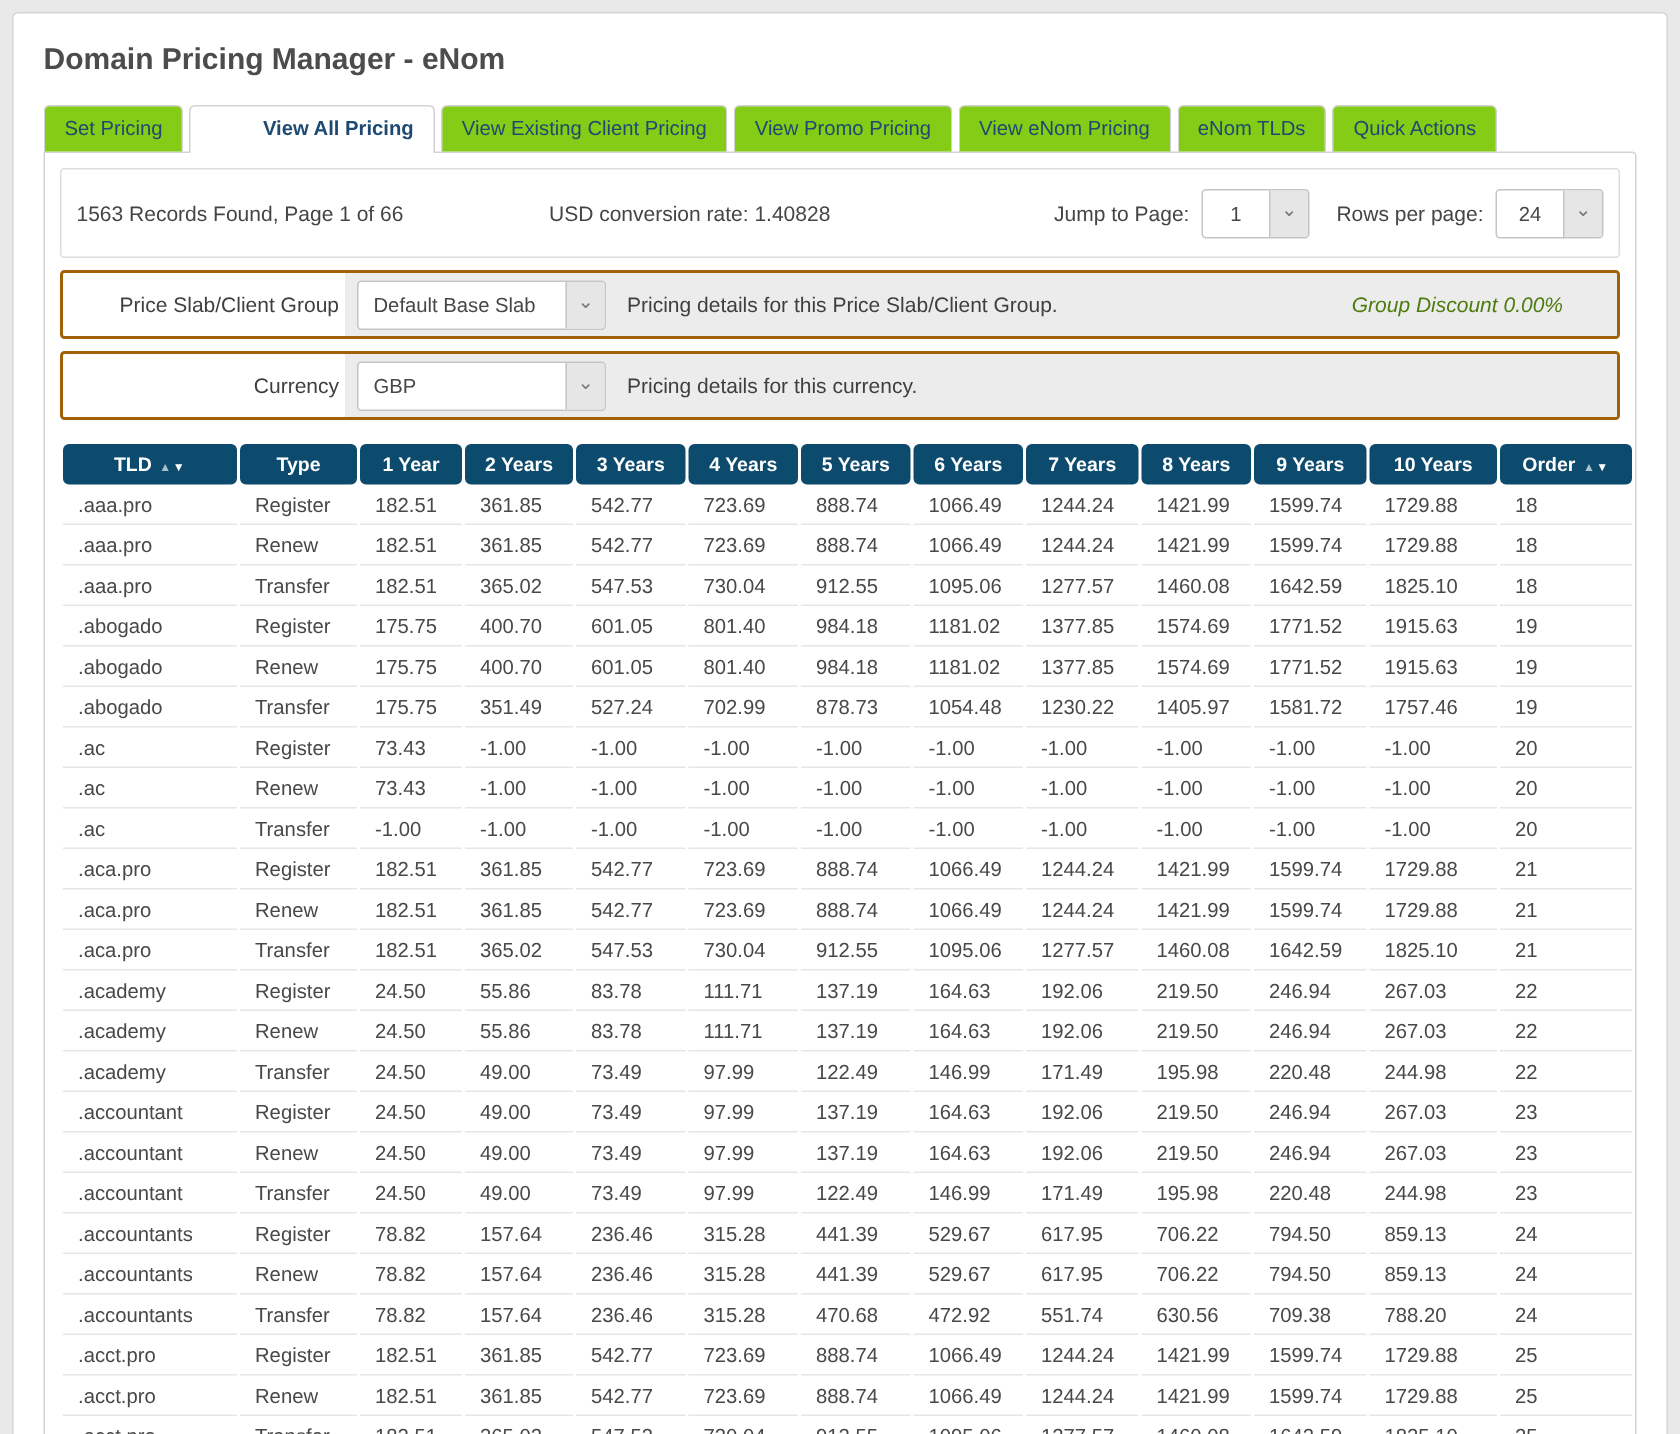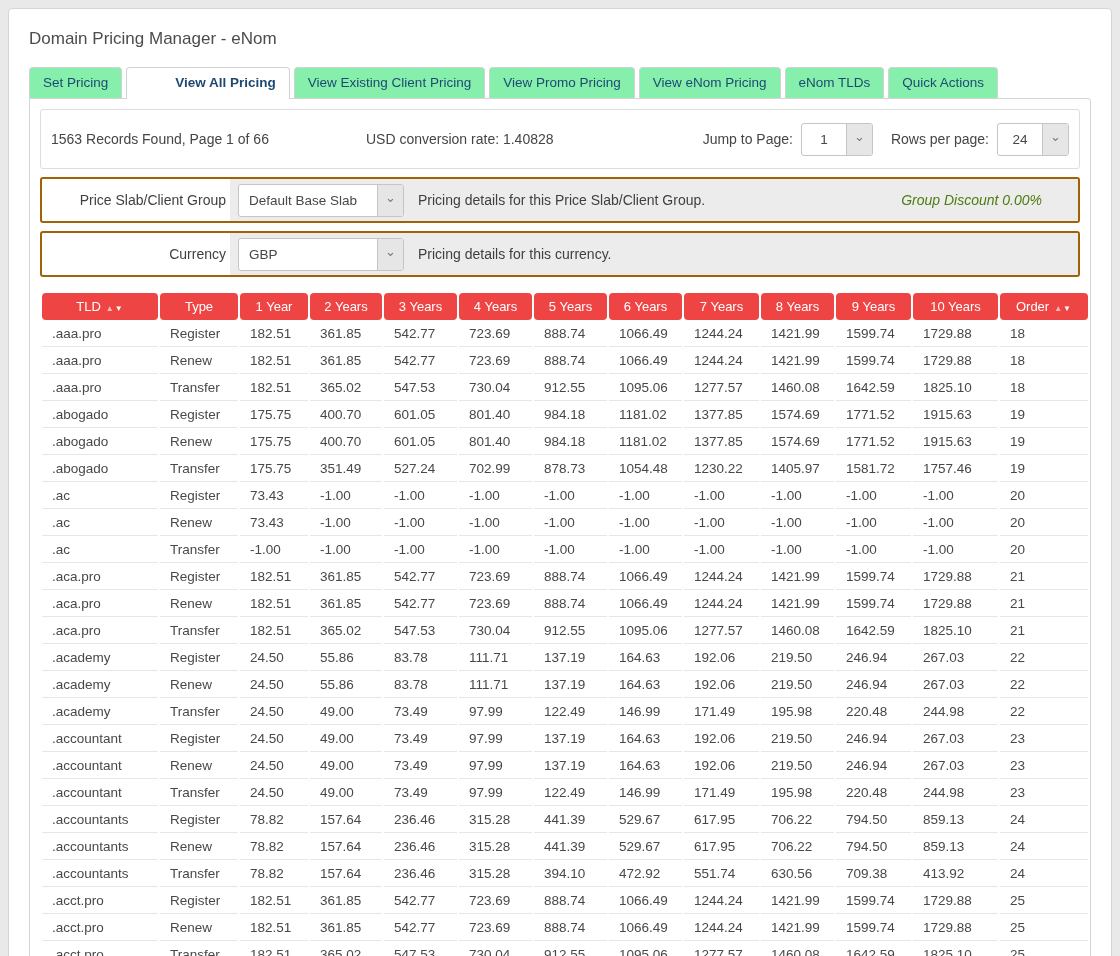--- a/index.html
+++ b/index.html
@@ -11,30 +11,30 @@
   }
   .card {
     margin: 8px;
     height: 1060px;
     background: #ffffff;
     border: 1px solid #d5d5d5;
     border-radius: 4px;
     padding: 14px 20px 20px 20px;
   }
   .page-title {
-    font-size: 17px;
-    font-weight: 400;
+    font-size: 20px;
+    font-weight: 700;
     color: #4c4c4c;
     margin: 6px 0 18px 0;
   }
   
   .tab-bar { display: flex; gap: 4px; position: relative; z-index: 2; }
   .tab {
     padding: 7px 13px 8px 13px;
-    background: #86efac;
+    background: #84cc16;
     border: 1px solid #d2d2d2;
     border-bottom: none;
     border-radius: 4px 4px 0 0;
     font-size: 13.5px;
     color: #1e4a72;
     cursor: pointer;
     white-space: nowrap;
   }
   .tab.active {
     background: #ffffff;
@@ -135,24 +135,24 @@
   
   .table-wrap { margin-top: 16px; }
   table.pricing {
     width: 100%;
     table-layout: fixed;
     border-collapse: separate;
     border-spacing: 2px 0;
     font-size: 13.5px;
   }
   table.pricing th {
-    background: #ef4444;
+    background: #0c4a6e;
     color: #ffffff;
     font-size: 13px;
-    font-weight: normal;
+    font-weight: bold;
     height: 27px;
     border-radius: 4px;
     text-align: center;
     padding: 0 4px;
     cursor: pointer;
     white-space: nowrap;
   }
   table.pricing th .sort { margin-left: 5px; font-size: 8px; letter-spacing: 1px; }
   table.pricing th .arrow.up { color: rgba(255,255,255,.65); }
   table.pricing th .arrow.dn { color: #ffffff; }
@@ -560,26 +560,26 @@
               <td>859.13</td>
               <td>24</td>
             </tr>
             <tr>
               <td>.accountants</td>
               <td>Transfer</td>
               <td>78.82</td>
               <td>157.64</td>
               <td>236.46</td>
               <td>315.28</td>
-              <td>394.10</td>
+              <td>470.68</td>
               <td>472.92</td>
               <td>551.74</td>
               <td>630.56</td>
               <td>709.38</td>
-              <td>413.92</td>
+              <td>788.20</td>
               <td>24</td>
             </tr>
             <tr>
               <td>.acct.pro</td>
               <td>Register</td>
               <td>182.51</td>
               <td>361.85</td>
               <td>542.77</td>
               <td>723.69</td>
               <td>888.74</td>

